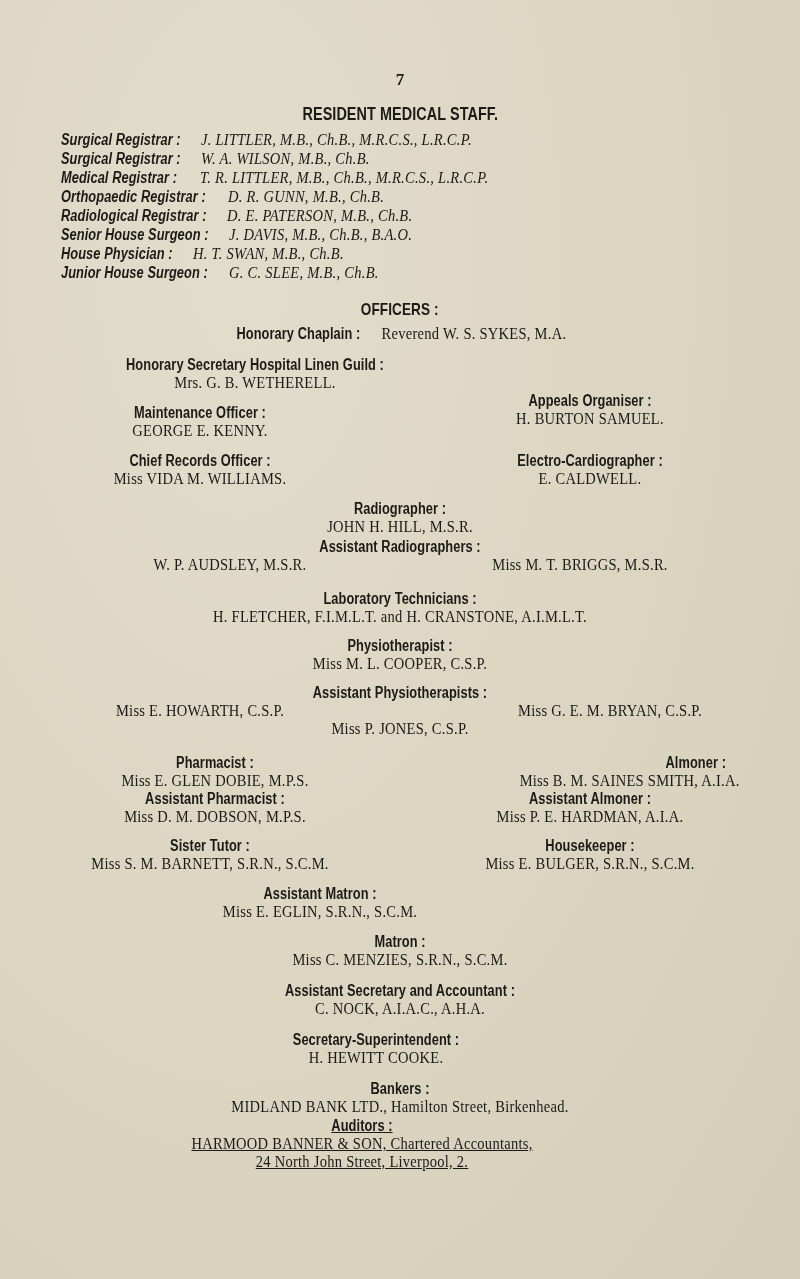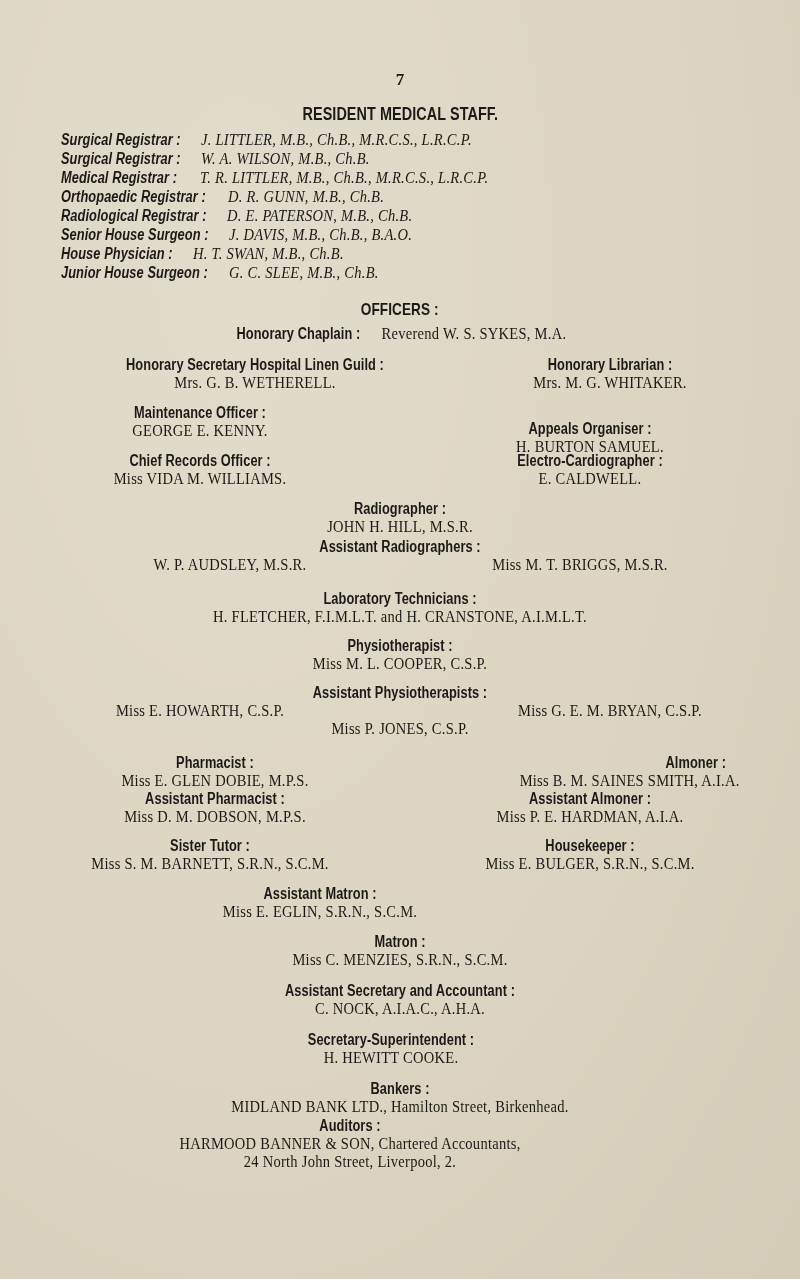--- a/index.html
+++ b/index.html
@@ -87,30 +87,26 @@
 
   <div class="abs center" style="top:324px;">
     <span class="hd" style="display:inline-block;">Honorary Chaplain :</span>
     <span class="nm" style="display:inline-block;margin-left:-10px;">Reverend W. S. SYKES, M.A.</span>
   </div>
 
   <div class="col" style="top:356px;left:60px;width:390px;">
     <div class="hd">Honorary Secretary Hospital Linen Guild :</div>
     <div class="nm">Mrs. G. B. WETHERELL.</div>
   </div>
-  <div class="col" style="top:356px;left:470px;width:280px;">
-    <div class="hd">Honorary Librarian :</div>
-    <div class="nm">Mrs. M. G. WHITAKER.</div>
-  </div>
 
   <div class="col" style="top:404px;left:60px;width:280px;">
     <div class="hd">Maintenance Officer :</div>
     <div class="nm">GEORGE E. KENNY.</div>
   </div>
-  <div class="col" style="top:420px;left:430px;width:320px;">
+  <div class="col" style="top:392px;left:430px;width:320px;">
     <div class="hd">Appeals Organiser :</div>
     <div class="nm">H. BURTON SAMUEL.</div>
   </div>
 
   <div class="col" style="top:452px;left:60px;width:280px;">
     <div class="hd">Chief Records Officer :</div>
     <div class="nm">Miss VIDA M. WILLIAMS.</div>
   </div>
   <div class="col" style="top:452px;left:430px;width:320px;">
     <div class="hd">Electro-Cardiographer :</div>
@@ -189,29 +185,29 @@
   <div class="col" style="top:933px;left:0;width:800px;">
     <div class="hd">Matron :</div>
     <div class="nm">Miss C. MENZIES, S.R.N., S.C.M.</div>
   </div>
 
   <div class="col" style="top:982px;left:0;width:800px;">
     <div class="hd">Assistant Secretary and Accountant :</div>
     <div class="nm">C. NOCK, A.I.A.C., A.H.A.</div>
   </div>
 
-  <div class="col" style="top:1031px;left:0;width:752px;padding-left:15px;">
+  <div class="col" style="top:1031px;left:0;width:752px;">
     <div class="hd">Secretary-Superintendent :</div>
     <div class="nm">H. HEWITT COOKE.</div>
   </div>
 
   <div class="col" style="top:1080px;left:0;width:800px;">
     <div class="hd">Bankers :</div>
     <div class="nm">MIDLAND BANK LTD., Hamilton Street, Birkenhead.</div>
   </div>
 
-  <div class="col" style="top:1117px;left:4px;width:692px;">
+  <div class="col" style="top:1117px;left:16px;width:692px;text-decoration:underline;">
     <div class="hd">Auditors :</div>
     <div class="nm">HARMOOD BANNER &amp; SON, Chartered Accountants,</div>
     <div class="nm">24 North John Street, Liverpool, 2.</div>
   </div>
 
 </div>
 
 </body></html>

